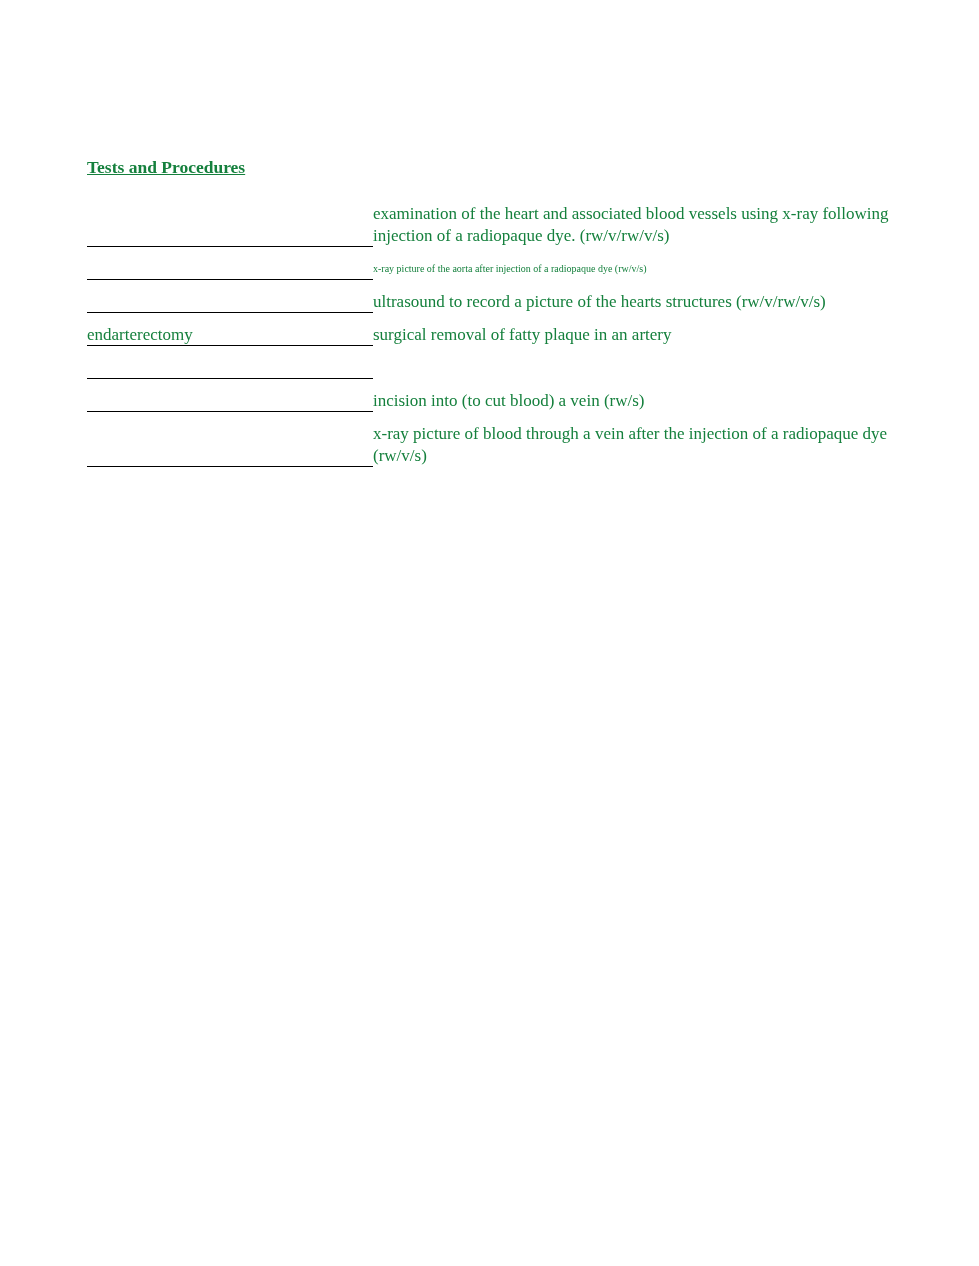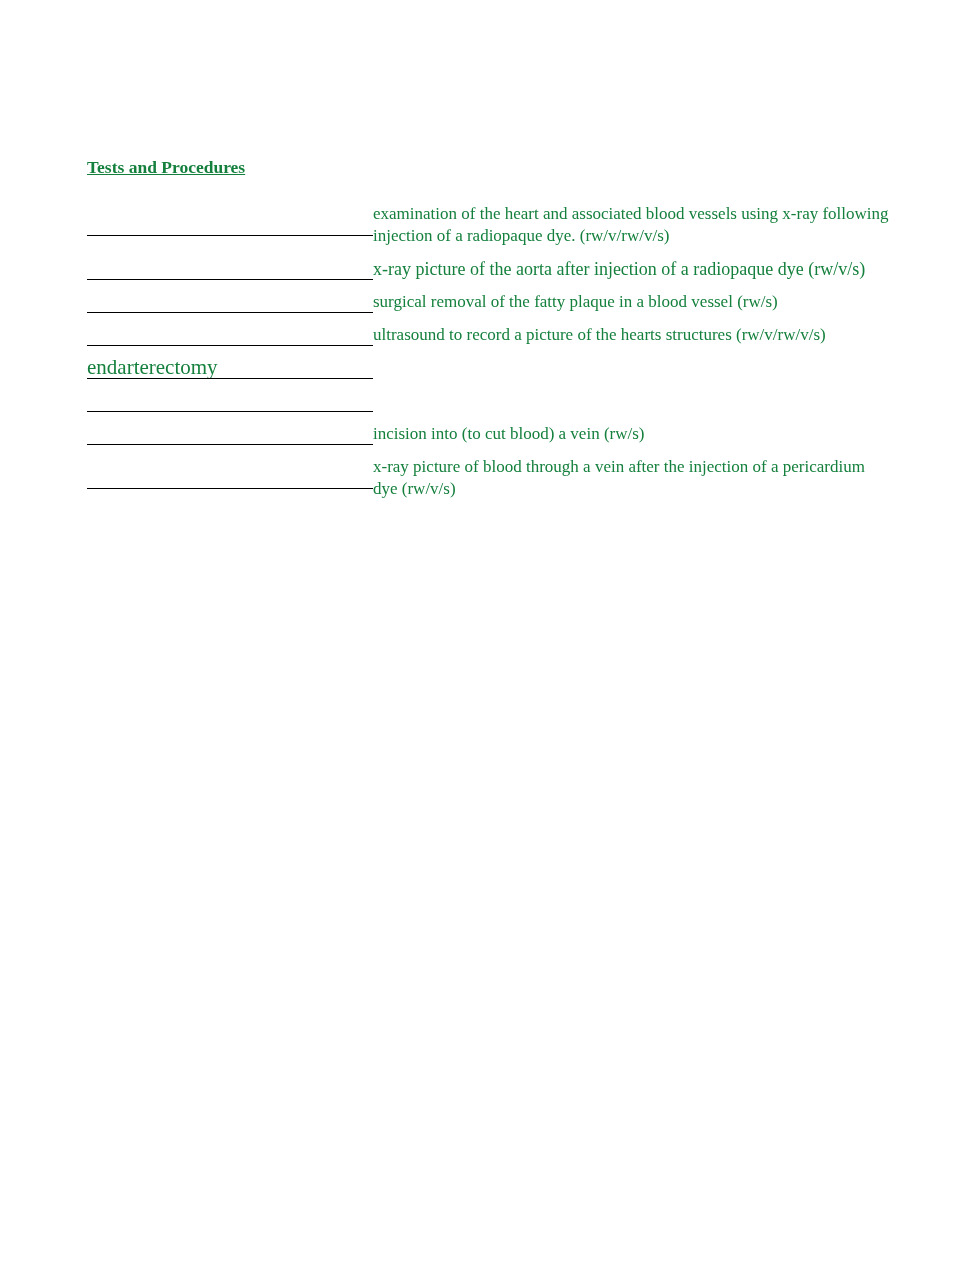--- a/index.html
+++ b/index.html
@@ -25,44 +25,44 @@
   }
   .title {
     font-size: 17.5px;
     line-height: 22px;
     font-weight: 700;
     text-decoration: underline;
     margin: 0 0 25px 0;
   }
   .row {
     display: flex;
-    align-items: center;
+    align-items: flex-end;
     margin: 0 0 11px 0;
   }
   .blank-cell {
     flex: 0 0 286px;
     width: 286px;
   }
   .blank {
     display: block;
     height: 21px;
     line-height: 21px;
-    font-size: 21px;
+    font-size: 17px;
     border-bottom: 1px solid #000000;
     box-sizing: content-box;
     white-space: nowrap;
     overflow: hidden;
   }
   .def {
     font-size: 17px;
     line-height: 22px;
     max-width: 519px;
   }
   .def.small {
-    font-size: 18px;
+    font-size: 10px;
   }
 </style>
 </head>
 <body>
 
 <div class="sheet">
   <div class="content">
 
     <h1 class="title">Tests and Procedures</h1>
 
@@ -74,54 +74,49 @@
     </div>
 
 
     <div class="row">
       <div class="blank-cell">
         <span class="blank"></span>
       </div>
       <div class="def small">x-ray picture of the aorta after injection of a radiopaque dye (rw/v/s)</div>
     </div>
 
-    <div class="row">
-      <div class="blank-cell">
-        <span class="blank"></span>
-      </div>
-      <div class="def">surgical removal of the fatty plaque in a blood vessel (rw/s)</div>
-    </div>
 
     <div class="row">
       <div class="blank-cell">
         <span class="blank"></span>
       </div>
       <div class="def">ultrasound to record a picture of the hearts structures (rw/v/rw/v/s)</div>
     </div>
 
     <div class="row">
       <div class="blank-cell">
         <span class="blank">endarterectomy</span>
       </div>
+      <div class="def">surgical removal of fatty plaque in an artery</div>
     </div>
 
     <div class="row">
       <div class="blank-cell">
         <span class="blank"></span>
       </div>
     </div>
 
     <div class="row">
       <div class="blank-cell">
         <span class="blank"></span>
       </div>
       <div class="def">incision into (to cut blood) a vein (rw/s)</div>
     </div>
 
     <div class="row">
       <div class="blank-cell">
         <span class="blank"></span>
       </div>
-      <div class="def">x-ray picture of blood through a vein after the injection of a pericardium dye (rw/v/s)</div>
+      <div class="def">x-ray picture of blood through a vein after the injection of a radiopaque dye (rw/v/s)</div>
     </div>
 
   </div>
 </div>
 
 </body></html>

